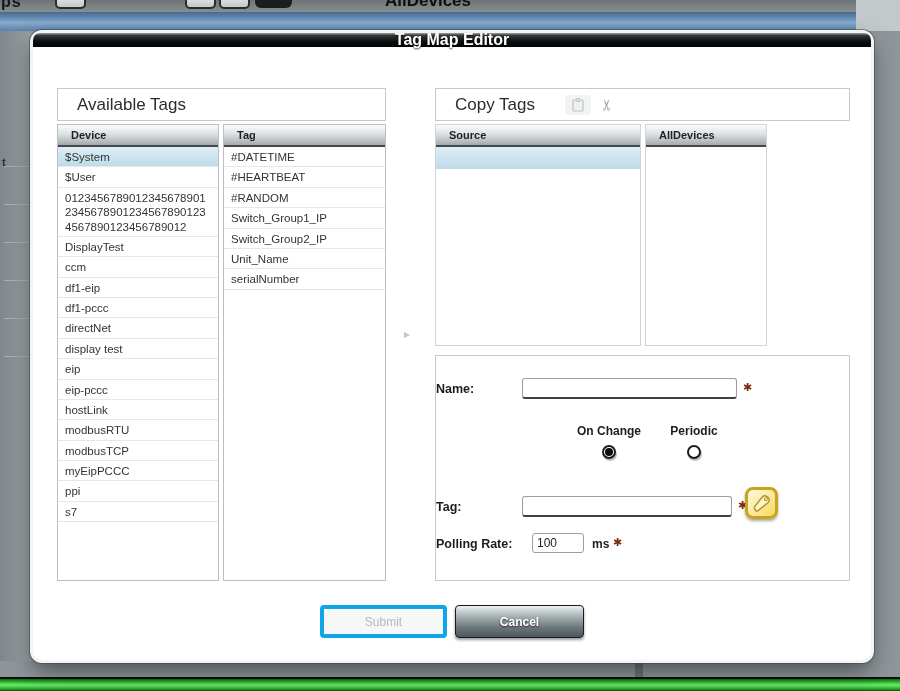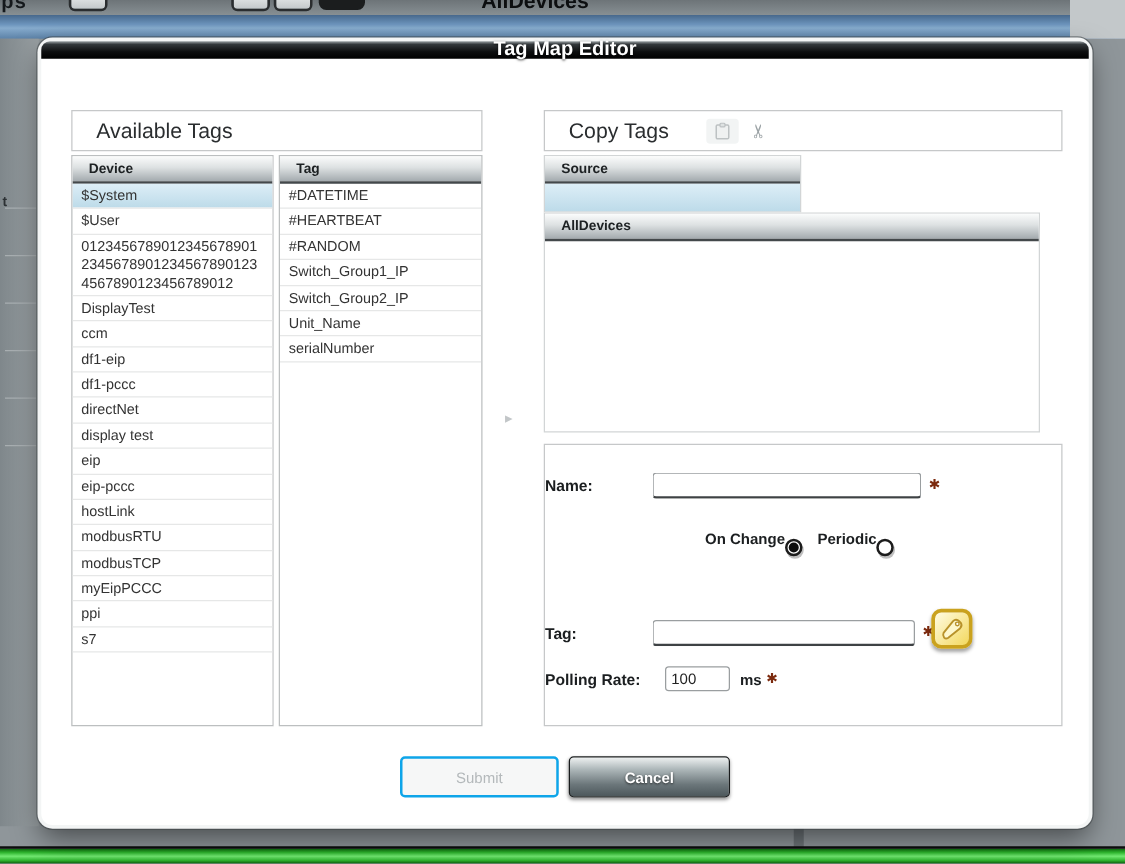--- a/index.html
+++ b/index.html
@@ -44,21 +44,21 @@
     display:flex; align-items:center; font-size:17px; color:#2a2d2f; padding-left:19px; }
   .avail-title { left:24px; top:55px; width:329px; }
   .copy-title  { left:402px; top:55px; width:415px; }
   .copy-title .icons { display:flex; align-items:center; margin-left:30px; gap:10px; }
   .paste-btn { display:flex; align-items:center; justify-content:center; width:26px; height:20px;
     background:#f0f2f2; border-radius:3px; opacity:.8; }
   .cut-btn { font-size:15px; color:#9ba2a5; transform:rotate(270deg); display:inline-block; }
 
   
   .avail-cols { position:absolute; left:24px; top:91px; width:329px; height:457px; display:flex; background:#fff; }
-  .copy-cols  { position:absolute; left:402px; top:91px; width:397px; height:222px; display:flex; background:#fff;flex-direction:column; }
+  .copy-cols  { position:absolute; left:402px; top:91px; width:332px; height:222px; display:flex; background:#fff; }
   .col { border:1px solid #bcbfc0; background:#fff; overflow:hidden; }
   .device-col { width:162px; }
   .tag-col { flex:1; }
   .col-gap { width:4px; background:#fff; }
   .copy-col { border:1px solid #d2d5d6; background:#fff; }
   .src-col { width:206px; }
   .dst-col { flex:1; }
   .col-header { height:22px; background:linear-gradient(180deg,#fbfcfc 0%,#dde1e2 45%,#a3aaae 100%);
     border-bottom:2px solid #43484b; font-size:11px; font-weight:bold; color:#1d2123;
     display:flex; align-items:center; padding-left:13px; }
@@ -71,41 +71,41 @@
   
   .form-box { position:absolute; left:402px; top:322px; width:415px; height:226px; border:1px solid #c6c8c9; background:#fff; }
   .f-label { position:absolute; font-size:12.5px; font-weight:bold; color:#1b1e20; text-align:left; }
   .f-input { position:absolute; height:21px; background:#fff; border:1px solid #9a9ea0; border-bottom:2px solid #3e4244;
     border-radius:3px; font-family:"Liberation Sans",sans-serif; font-size:12px; padding:0 4px; color:#222; }
   .req { position:absolute; font-size:11px; color:#7c2a0e; }
   .name-label { left:0; top:26px; width:80px; }
   .name-input { left:86px; top:22px; width:215px; }
   .name-req { left:307px; top:25px; }
   .mode-group { position:absolute; left:128px; top:68px; display:flex; }
-  .mode-option { width:90px; display:flex; flex-direction:row; }
+  .mode-option { width:90px; display:flex; flex-direction:column; align-items:center; }
   .mode-option + .mode-option { width:80px; }
   .mode-label { font-size:12px; font-weight:bold; color:#1b1e20; }
   .radio { width:14px; height:14px; margin-top:7px; border-radius:50%; border:2px solid #1c1c1c; background:#fff;
     display:flex; align-items:center; justify-content:center; box-shadow:1px 2px 0 rgba(0,0,0,.25); }
   .mode-option.selected .radio::after { content:""; width:8px; height:8px; border-radius:50%; background:#0d0d0d; }
   .tag-label { left:0; top:144px; width:80px; }
   .tag-input { left:86px; top:140px; width:210px; }
   .tag-req { left:302px; top:143px; }
   .tag-btn { position:absolute; left:309px; top:131px; width:33px; height:32px; border:3px solid #caa21e;
     border-radius:8px; background:linear-gradient(135deg,#fffbe2,#f3d95e); box-shadow:0 2px 3px rgba(0,0,0,.35);
     display:flex; align-items:center; justify-content:center; cursor:pointer; }
   .poll-label { left:0; top:181px; width:90px; }
   .poll-input { left:96px; top:177px; width:52px; border-bottom:1px solid #9a9ea0; height:20px; }
   .poll-unit { position:absolute; left:156px; top:181px; font-size:12px; font-weight:bold; color:#1b1e20; }
   .poll-req { left:177px; top:180px; }
 
   
   .btn { position:absolute; top:572px; height:33px; border-radius:4px; font-family:"Liberation Sans",sans-serif;
     font-size:12px; cursor:pointer; }
-  .btn-submit { left:287px; width:127px; background:#f6f7f7; border:2px solid #0ea5e9; color:#b4b9bb; }
+  .btn-submit { left:287px; width:127px; background:#f6f7f7; border:4px solid #0ea5e9; color:#b4b9bb; }
   .btn-cancel { left:422px; width:129px; color:#fff; font-weight:bold; border:1px solid #191c1d;
     background:linear-gradient(180deg,#eef1f1 0%,#aeb8ba 30%,#6b767a 70%,#4d585c 100%);
     text-shadow:0 1px 2px rgba(0,0,0,.7); box-shadow:0 2px 3px rgba(0,0,0,.4); }
 </style>
 </head>
 <body>
 
 <div class="stage">
 
   <div class="bg-topbar"></div>

